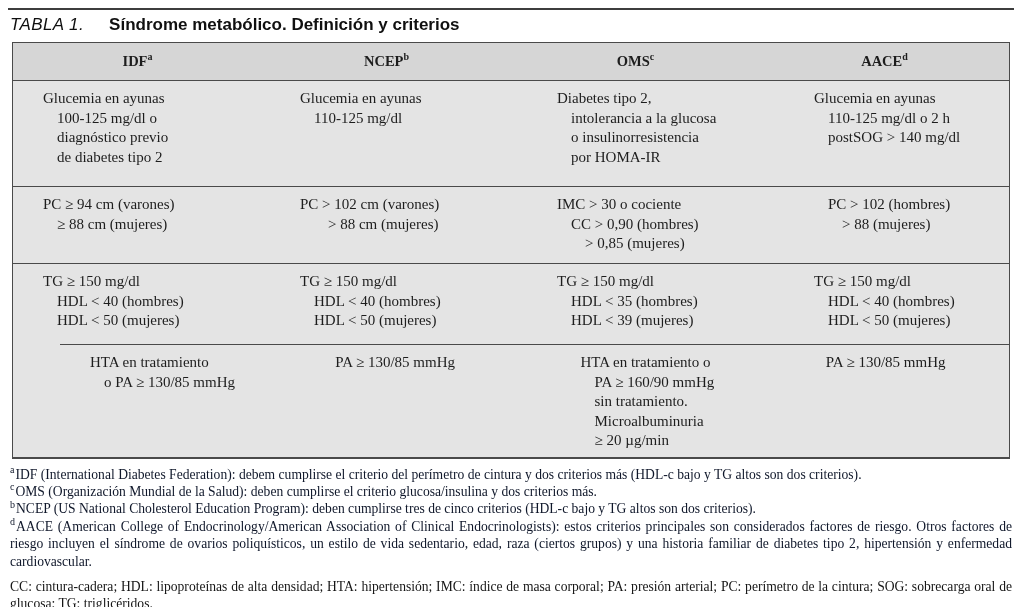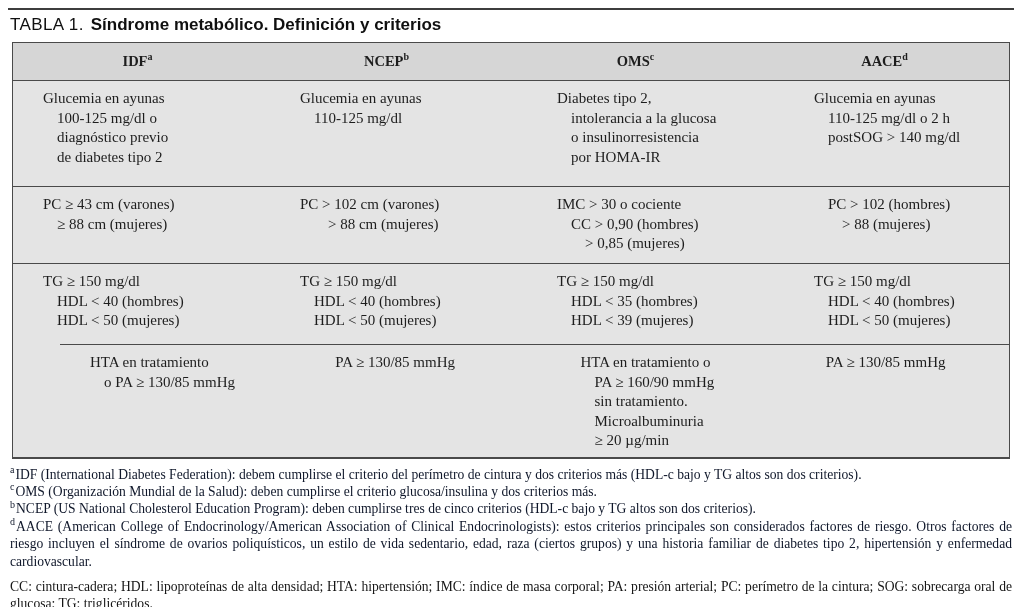--- a/index.html
+++ b/index.html
@@ -13,21 +13,21 @@
   }
   .page { padding: 8px 10px 0 8px; }
 
   .top-rule { height: 2px; background: #3d3d3d; margin: 0 0 5px 0; }
 
   .title {
     font-family: "Liberation Sans", sans-serif;
     font-size: 17px; color: #101010;
     margin: 3px 0 7px 2px;
   }
-  .title-prefix { font-weight: 400; letter-spacing: 0.4px; margin-right: 7px; }
+  .title-prefix { font-weight: 400; letter-spacing: 0.4px; margin-right: 25px; font-style: italic; }
   .title-text { font-weight: 700; }
 
   .tbl {
     margin: 0 4px;
     border: 1px solid #4a4a4a;
     border-bottom-width: 2px;
     background: #e4e4e4;
   }
   .thead {
     display: grid; grid-template-columns: repeat(4, 1fr);
@@ -98,21 +98,21 @@
             <div class="line ind1">por HOMA-IR</div>
           </div>
           <div class="td">
             <div class="line ind0">Glucemia en ayunas</div>
             <div class="line ind1">110-125 mg/dl o 2 h</div>
             <div class="line ind1">postSOG &gt; 140 mg/dl</div>
           </div>
         </div>
         <div class="trow">
           <div class="td">
-            <div class="line ind0">PC ≥ 43 cm (varones)</div>
+            <div class="line ind0">PC ≥ 94 cm (varones)</div>
             <div class="line ind1">≥ 88 cm (mujeres)</div>
           </div>
           <div class="td">
             <div class="line ind0">PC &gt; 102 cm (varones)</div>
             <div class="line ind2">&gt; 88 cm (mujeres)</div>
           </div>
           <div class="td">
             <div class="line ind0">IMC &gt; 30 o cociente</div>
             <div class="line ind1">CC &gt; 0,90 (hombres)</div>
             <div class="line ind2">&gt; 0,85 (mujeres)</div>

